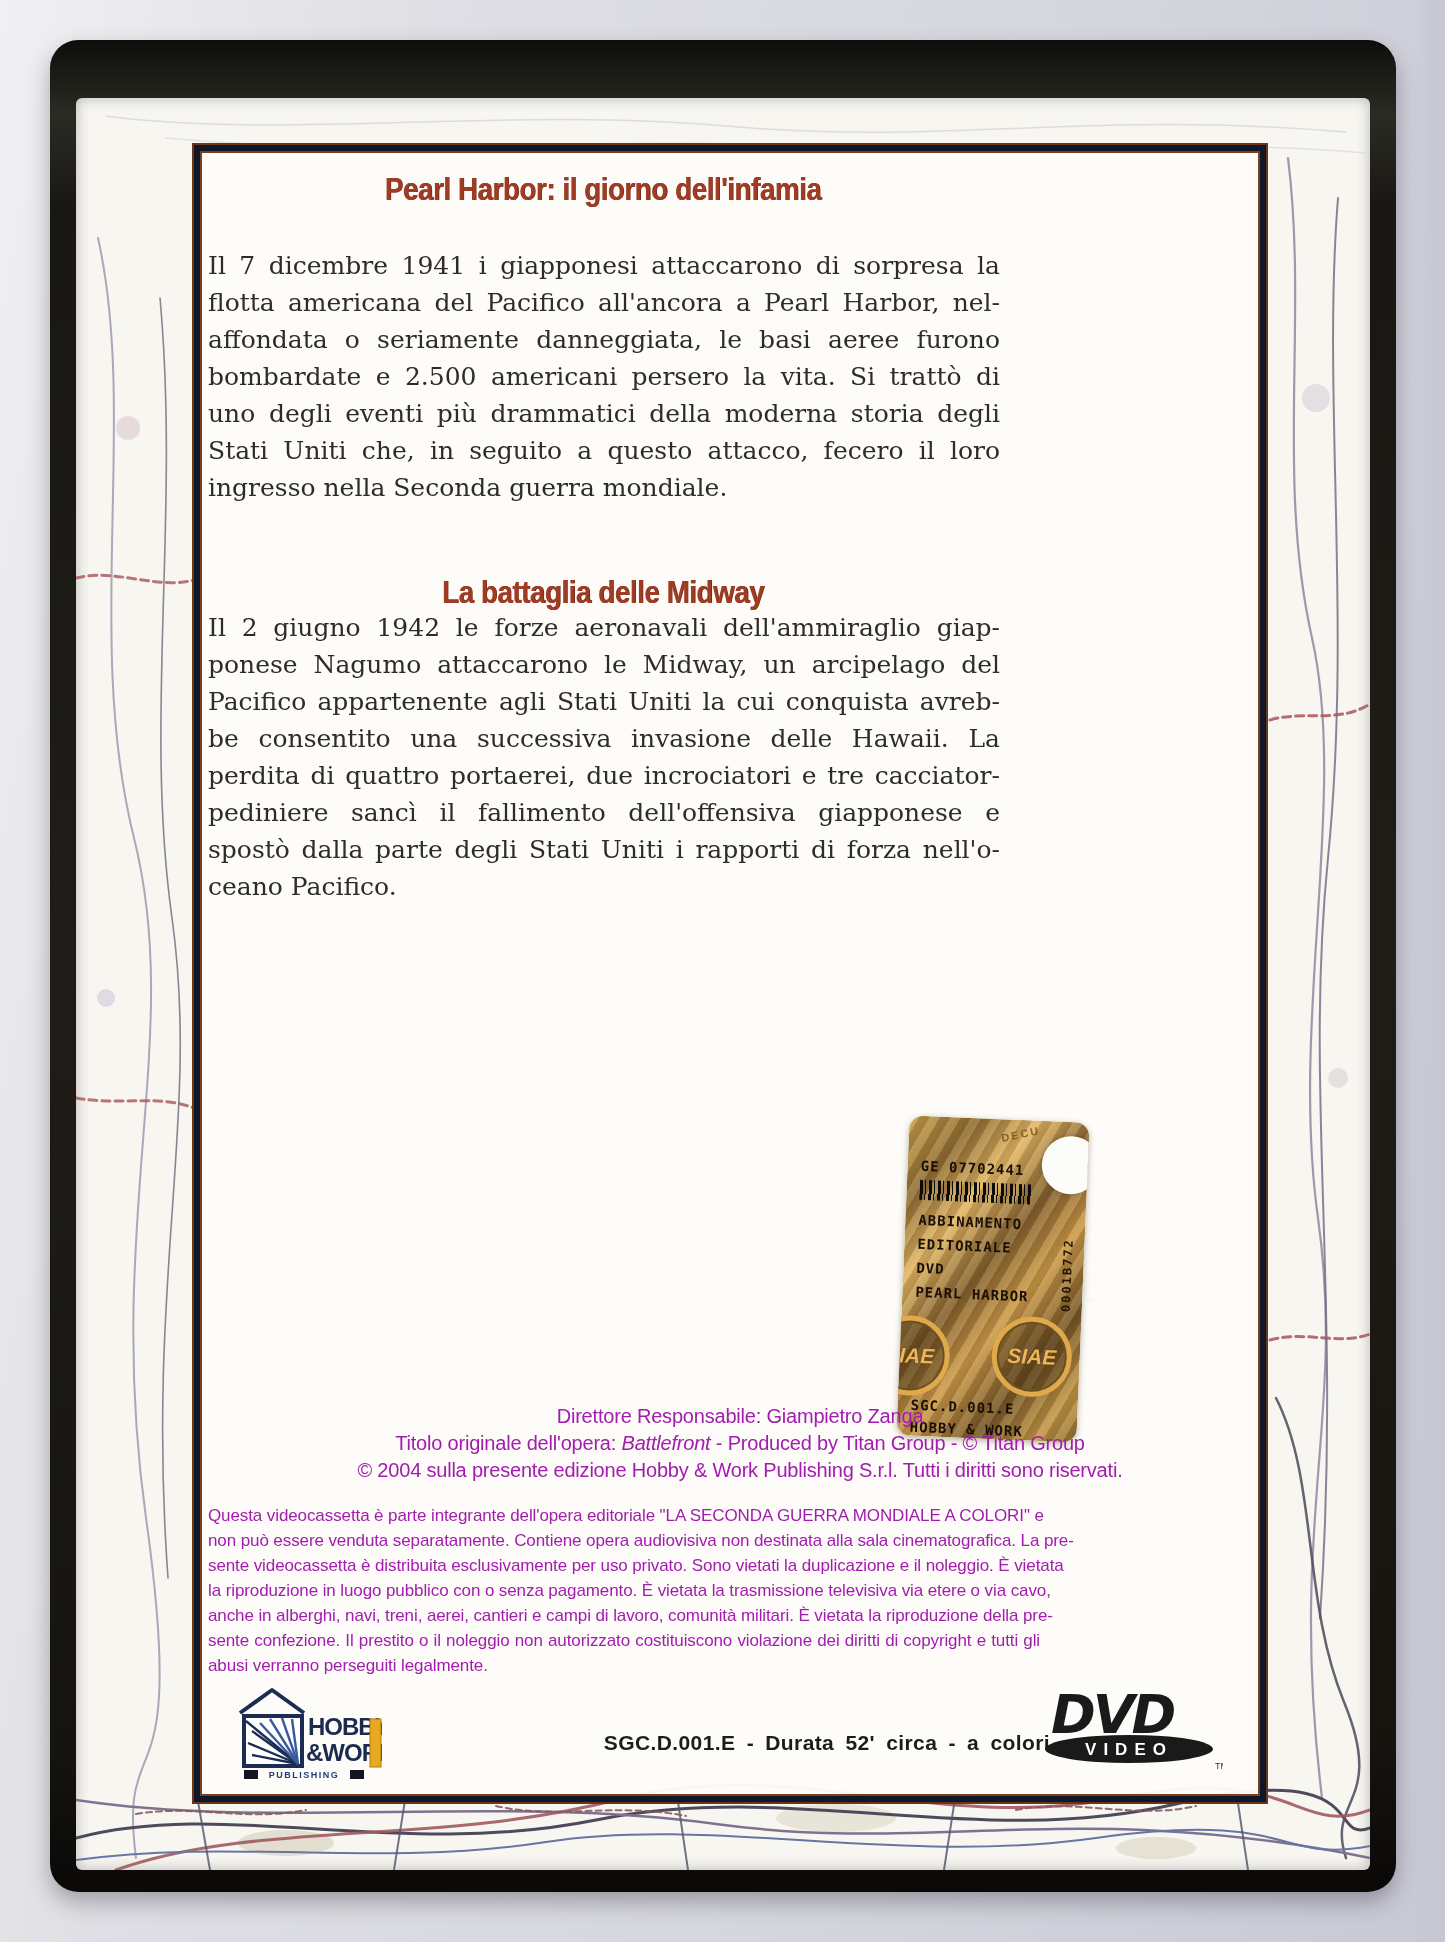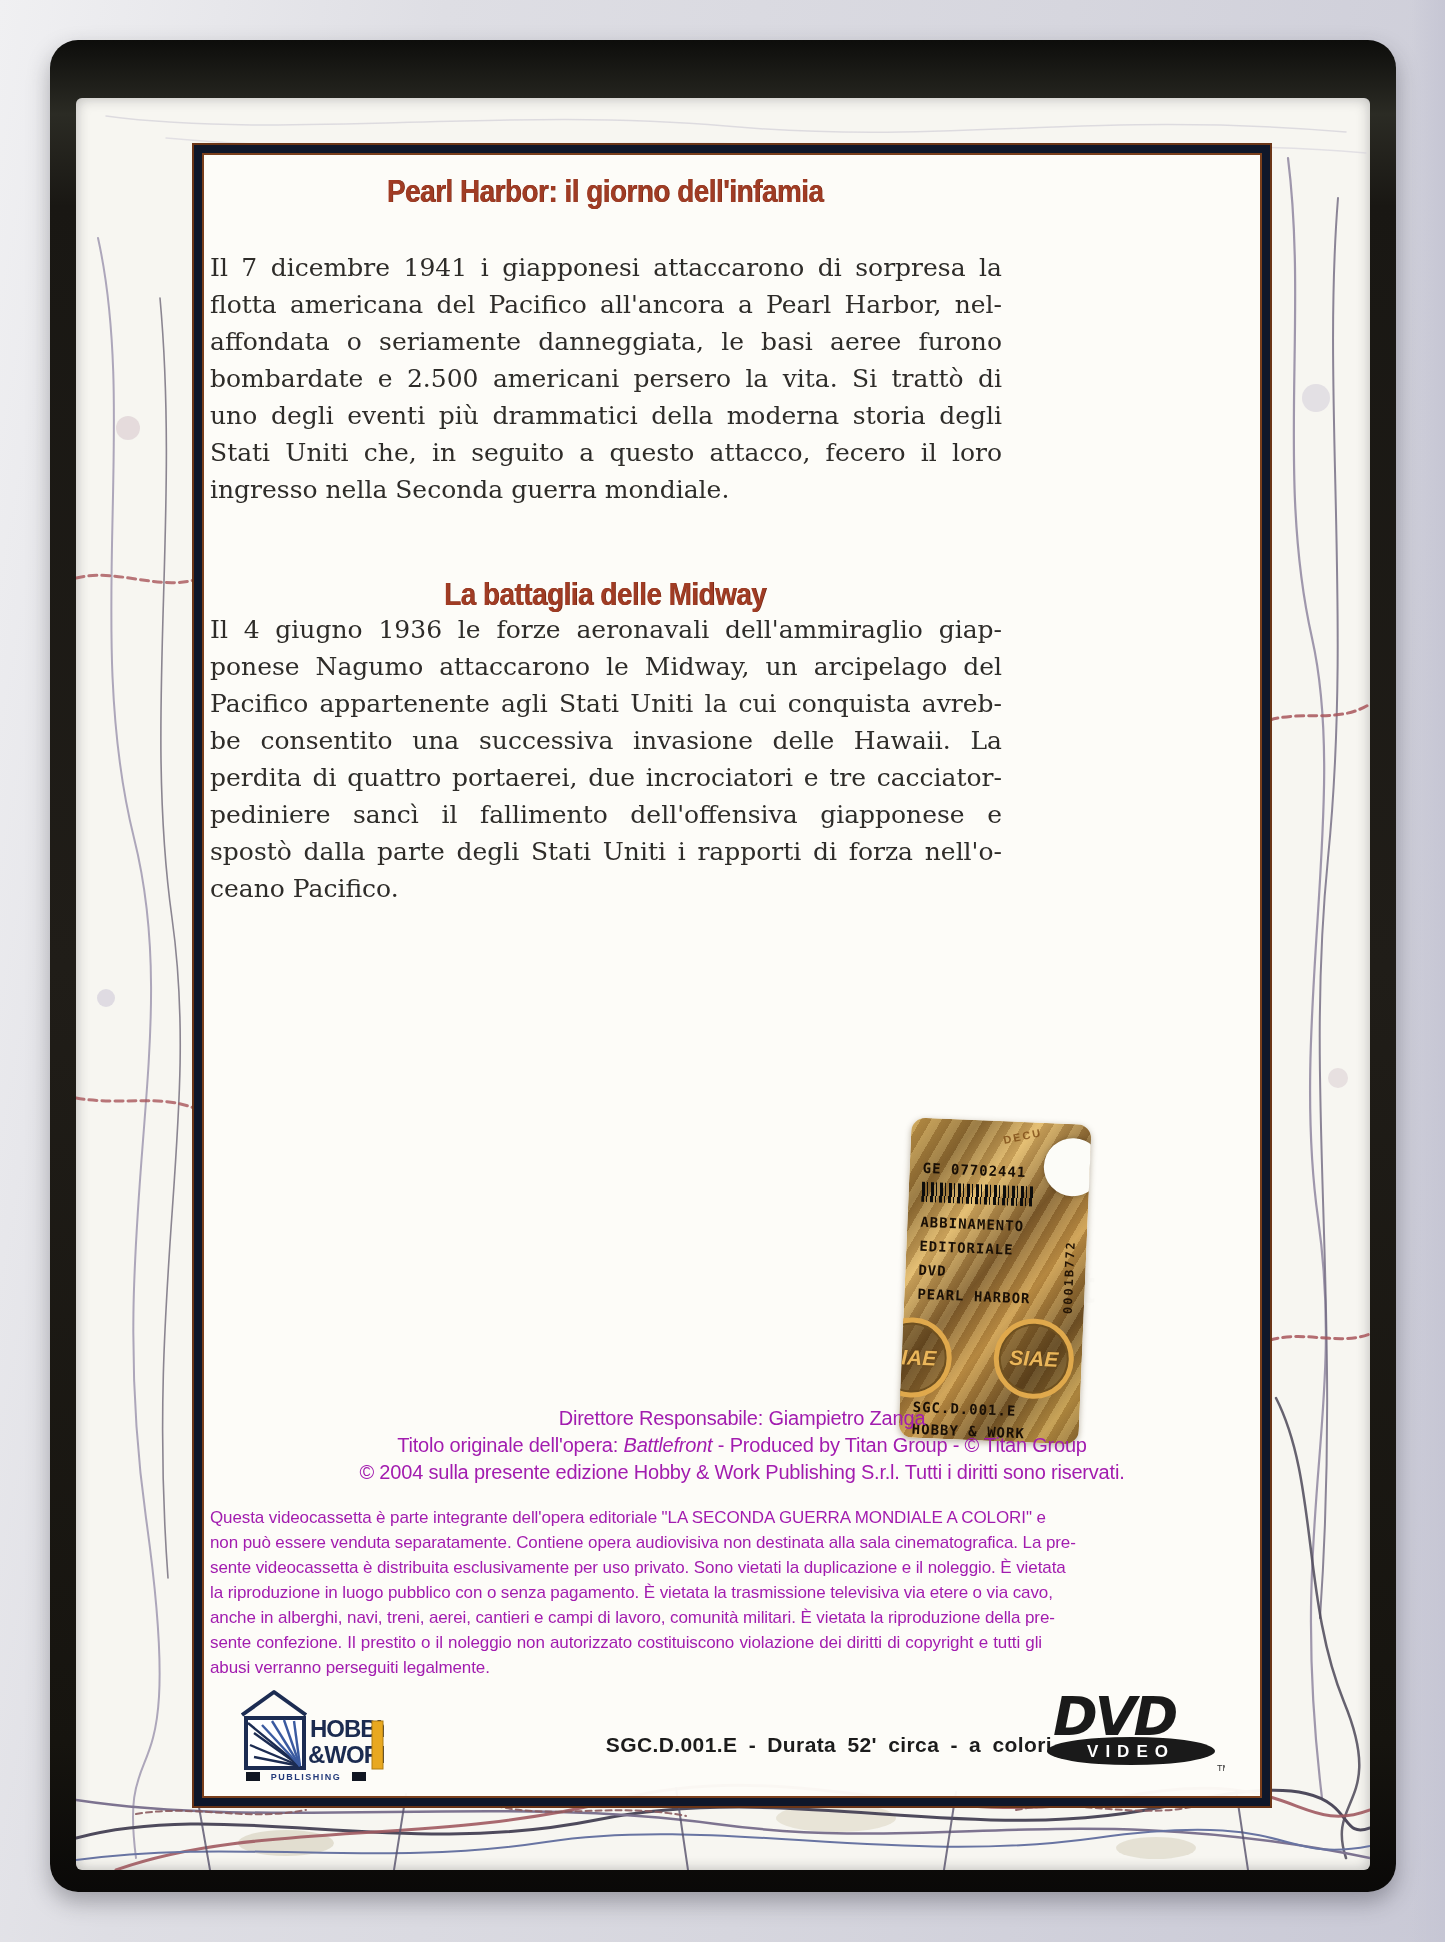--- a/index.html
+++ b/index.html
@@ -17,21 +17,21 @@
   .ridge-bottom{position:absolute;left:60px;right:60px;bottom:56px;height:3px;border-radius:3px;
     background:#4a4840;opacity:.45;}
   
   .cover{position:absolute;left:76px;top:98px;width:1294px;height:1772px;border-radius:6px;
     background:#f7f6f1;box-shadow:inset 0 0 14px rgba(20,20,30,.28);overflow:hidden;}
   .map-svg{position:absolute;left:0;top:0;}
   .map-st{position:absolute;left:972px;top:1162px;font-weight:bold;font-size:46px;color:#95929e;
     letter-spacing:1px;opacity:.85;}
   
   .panel{position:absolute;left:118px;top:47px;width:1060px;height:1645px;
-    border:8px solid #0f172a;background:rgba(253,252,248,.97);
+    border:6px solid #0f172a;background:rgba(253,252,248,.97);
     box-shadow:0 0 0 2px #6b3517, inset 0 0 0 2px #7a3f1c;}
   .sec-title{margin:0;text-align:center;font-weight:700;font-size:29px;letter-spacing:-.5px;
     color:#a03c24;text-shadow:.6px .6px 0 #6e2414;transform:scale(.96,1.08);}
   .t1{position:absolute;left:8px;top:22px;width:790px;}
   .t2{position:absolute;left:8px;top:425px;width:790px;}
   .body-para{position:absolute;left:8px;width:792px;font-family:"DejaVu Serif",serif;
     font-size:25px;line-height:37px;color:#2e2c29;font-weight:400;}
   .p1{top:52px;margin-top:44px;}
   .p2{top:458px;}
   .jline{text-align:justify;text-align-last:justify;white-space:nowrap;}
@@ -134,21 +134,21 @@
             <div class="jline">flotta americana del Pacifico all'ancora a Pearl Harbor, nel-</div>
             <div class="jline">affondata o seriamente danneggiata, le basi aeree furono</div>
             <div class="jline">bombardate e 2.500 americani persero la vita. Si trattò di</div>
             <div class="jline">uno degli eventi più drammatici della moderna storia degli</div>
             <div class="jline">Stati Uniti che, in seguito a questo attacco, fecero il loro</div>
             <div class="jline last">ingresso nella Seconda guerra mondiale.</div>
           </div>
 
         <h2 class="sec-title t2">La battaglia delle Midway</h2>
         <div class="body-para p2">
-            <div class="jline">Il 4 giugno 1936 le forze aeronavali dell'ammiraglio giap-</div>
+            <div class="jline">Il 2 giugno 1942 le forze aeronavali dell'ammiraglio giap-</div>
             <div class="jline">ponese Nagumo attaccarono le Midway, un arcipelago del</div>
             <div class="jline">Pacifico appartenente agli Stati Uniti la cui conquista avreb-</div>
             <div class="jline">be consentito una successiva invasione delle Hawaii. La</div>
             <div class="jline">perdita di quattro portaerei, due incrociatori e tre cacciator-</div>
             <div class="jline">pediniere sancì il fallimento dell'offensiva giapponese e</div>
             <div class="jline">spostò dalla parte degli Stati Uniti i rapporti di forza nell'o-</div>
             <div class="jline last">ceano Pacifico.</div>
           </div>
 
         <div class="sticker">

